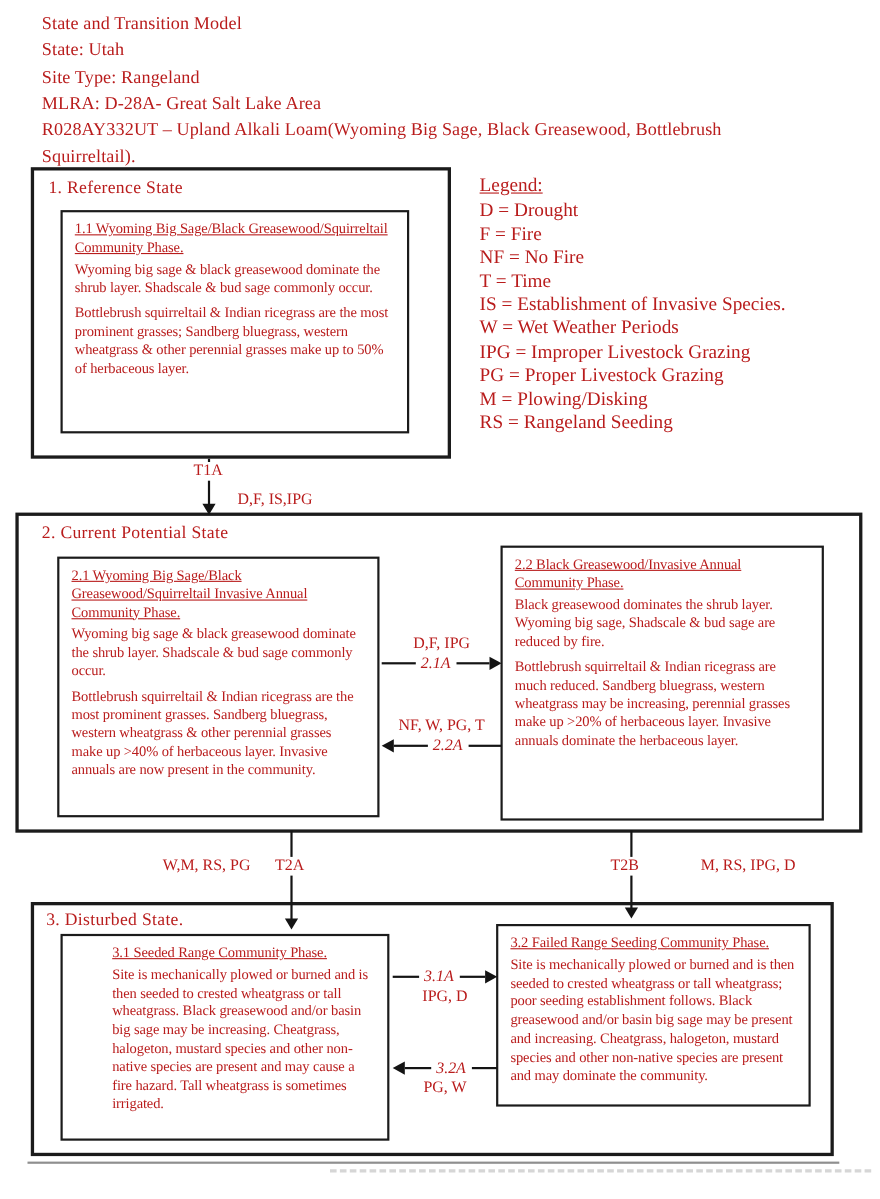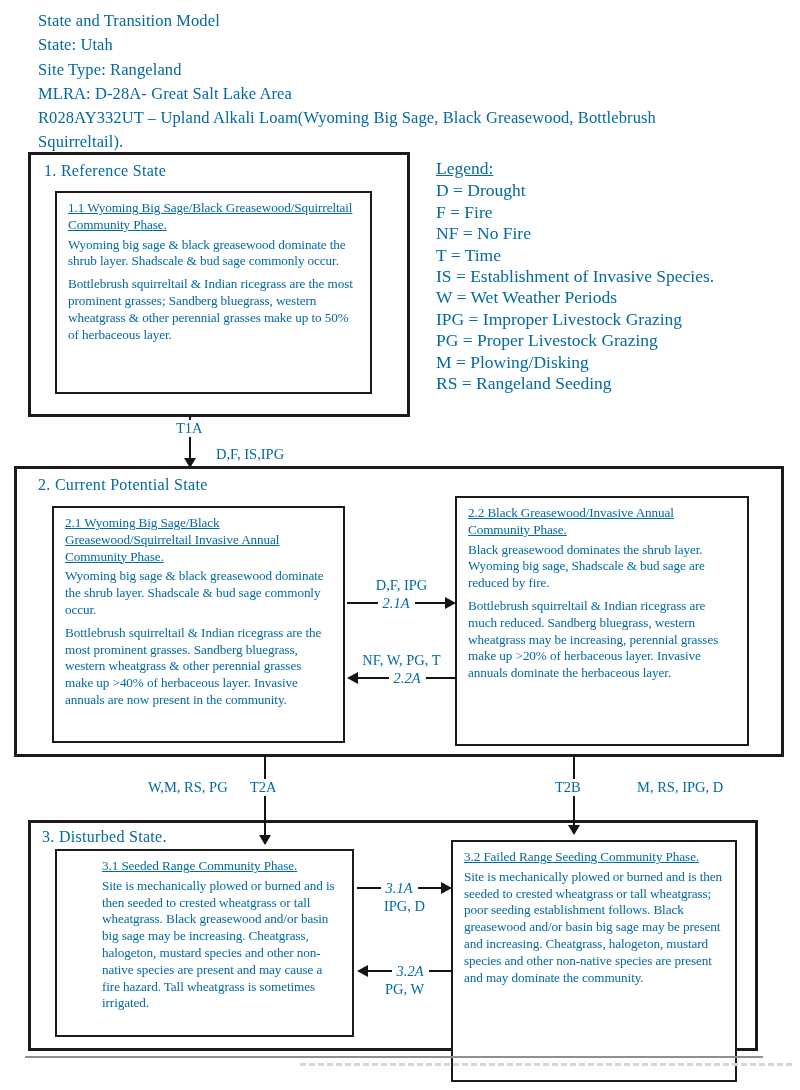--- a/index.html
+++ b/index.html
@@ -1,18 +1,18 @@
 <!DOCTYPE html>
 <html><head>
 <meta charset="utf-8">
 <style>
   html,body{margin:0;padding:0;background:#ffffff;}
   .canvas{
     position:relative;width:800px;height:1090px;background:#ffffff;
-    font-family:"Liberation Serif","DejaVu Serif",serif;color:#0369a1;overflow:hidden;
+    font-family:"Liberation Serif","DejaVu Serif",serif;color:#b91c1c;overflow:hidden;
   }
   
   .header{position:absolute;left:38px;top:9px;width:706px;font-size:16.5px;line-height:24.3px;letter-spacing:.1px;}
   
   .legend{position:absolute;left:436px;top:158px;width:345px;font-size:17.5px;line-height:21.4px;}
   .legend-title{text-decoration:underline;margin-bottom:1px;}
   
   .state-box{position:absolute;border:3px solid #1b1b1b;background:#ffffff;box-sizing:border-box;}
   .box1{left:28px;top:152px;width:382px;height:265px;}
   .box2{left:14px;top:466px;width:770px;height:291px;}
@@ -21,21 +21,21 @@
   .box1 .state-label{left:13px;top:7px;}
   .box2 .state-label{left:21px;top:7px;}
   .box3 .state-label{left:11px;top:5px;}
   
   .phase-box{position:absolute;border:2px solid #1b1b1b;background:#ffffff;box-sizing:border-box;
     padding:7px 11px;font-size:13.2px;line-height:16.8px;letter-spacing:-0.1px;}
   .box11{left:24px;top:36px;width:317px;height:203px;}
   .box21{left:35px;top:37px;width:293px;height:237px;}
   .box22{left:438px;top:27px;width:294px;height:250px;}
   .box31{left:24px;top:26px;width:299px;height:188px;padding-left:45px;}
-  .box32{left:420px;top:17px;width:286px;height:242px;}
+  .box32{left:420px;top:17px;width:286px;height:166px;}
   .phase-title{text-decoration:underline;margin:0 0 3px 0;}
   .phase-para{margin:0 0 6px 0;}
   .phase-para:last-child{margin-bottom:0;}
   
   .vline{position:absolute;width:2px;background:#141414;z-index:5;}
   .t1a-line{left:189px;top:417px;height:43px;}
   .t2a-line{left:264px;top:755px;height:81px;}
   .t2b-line{left:573px;top:755px;height:71px;}
   .head-down{position:absolute;width:0;height:0;border-left:6px solid transparent;
     border-right:6px solid transparent;border-top:10px solid #141414;z-index:5;}

